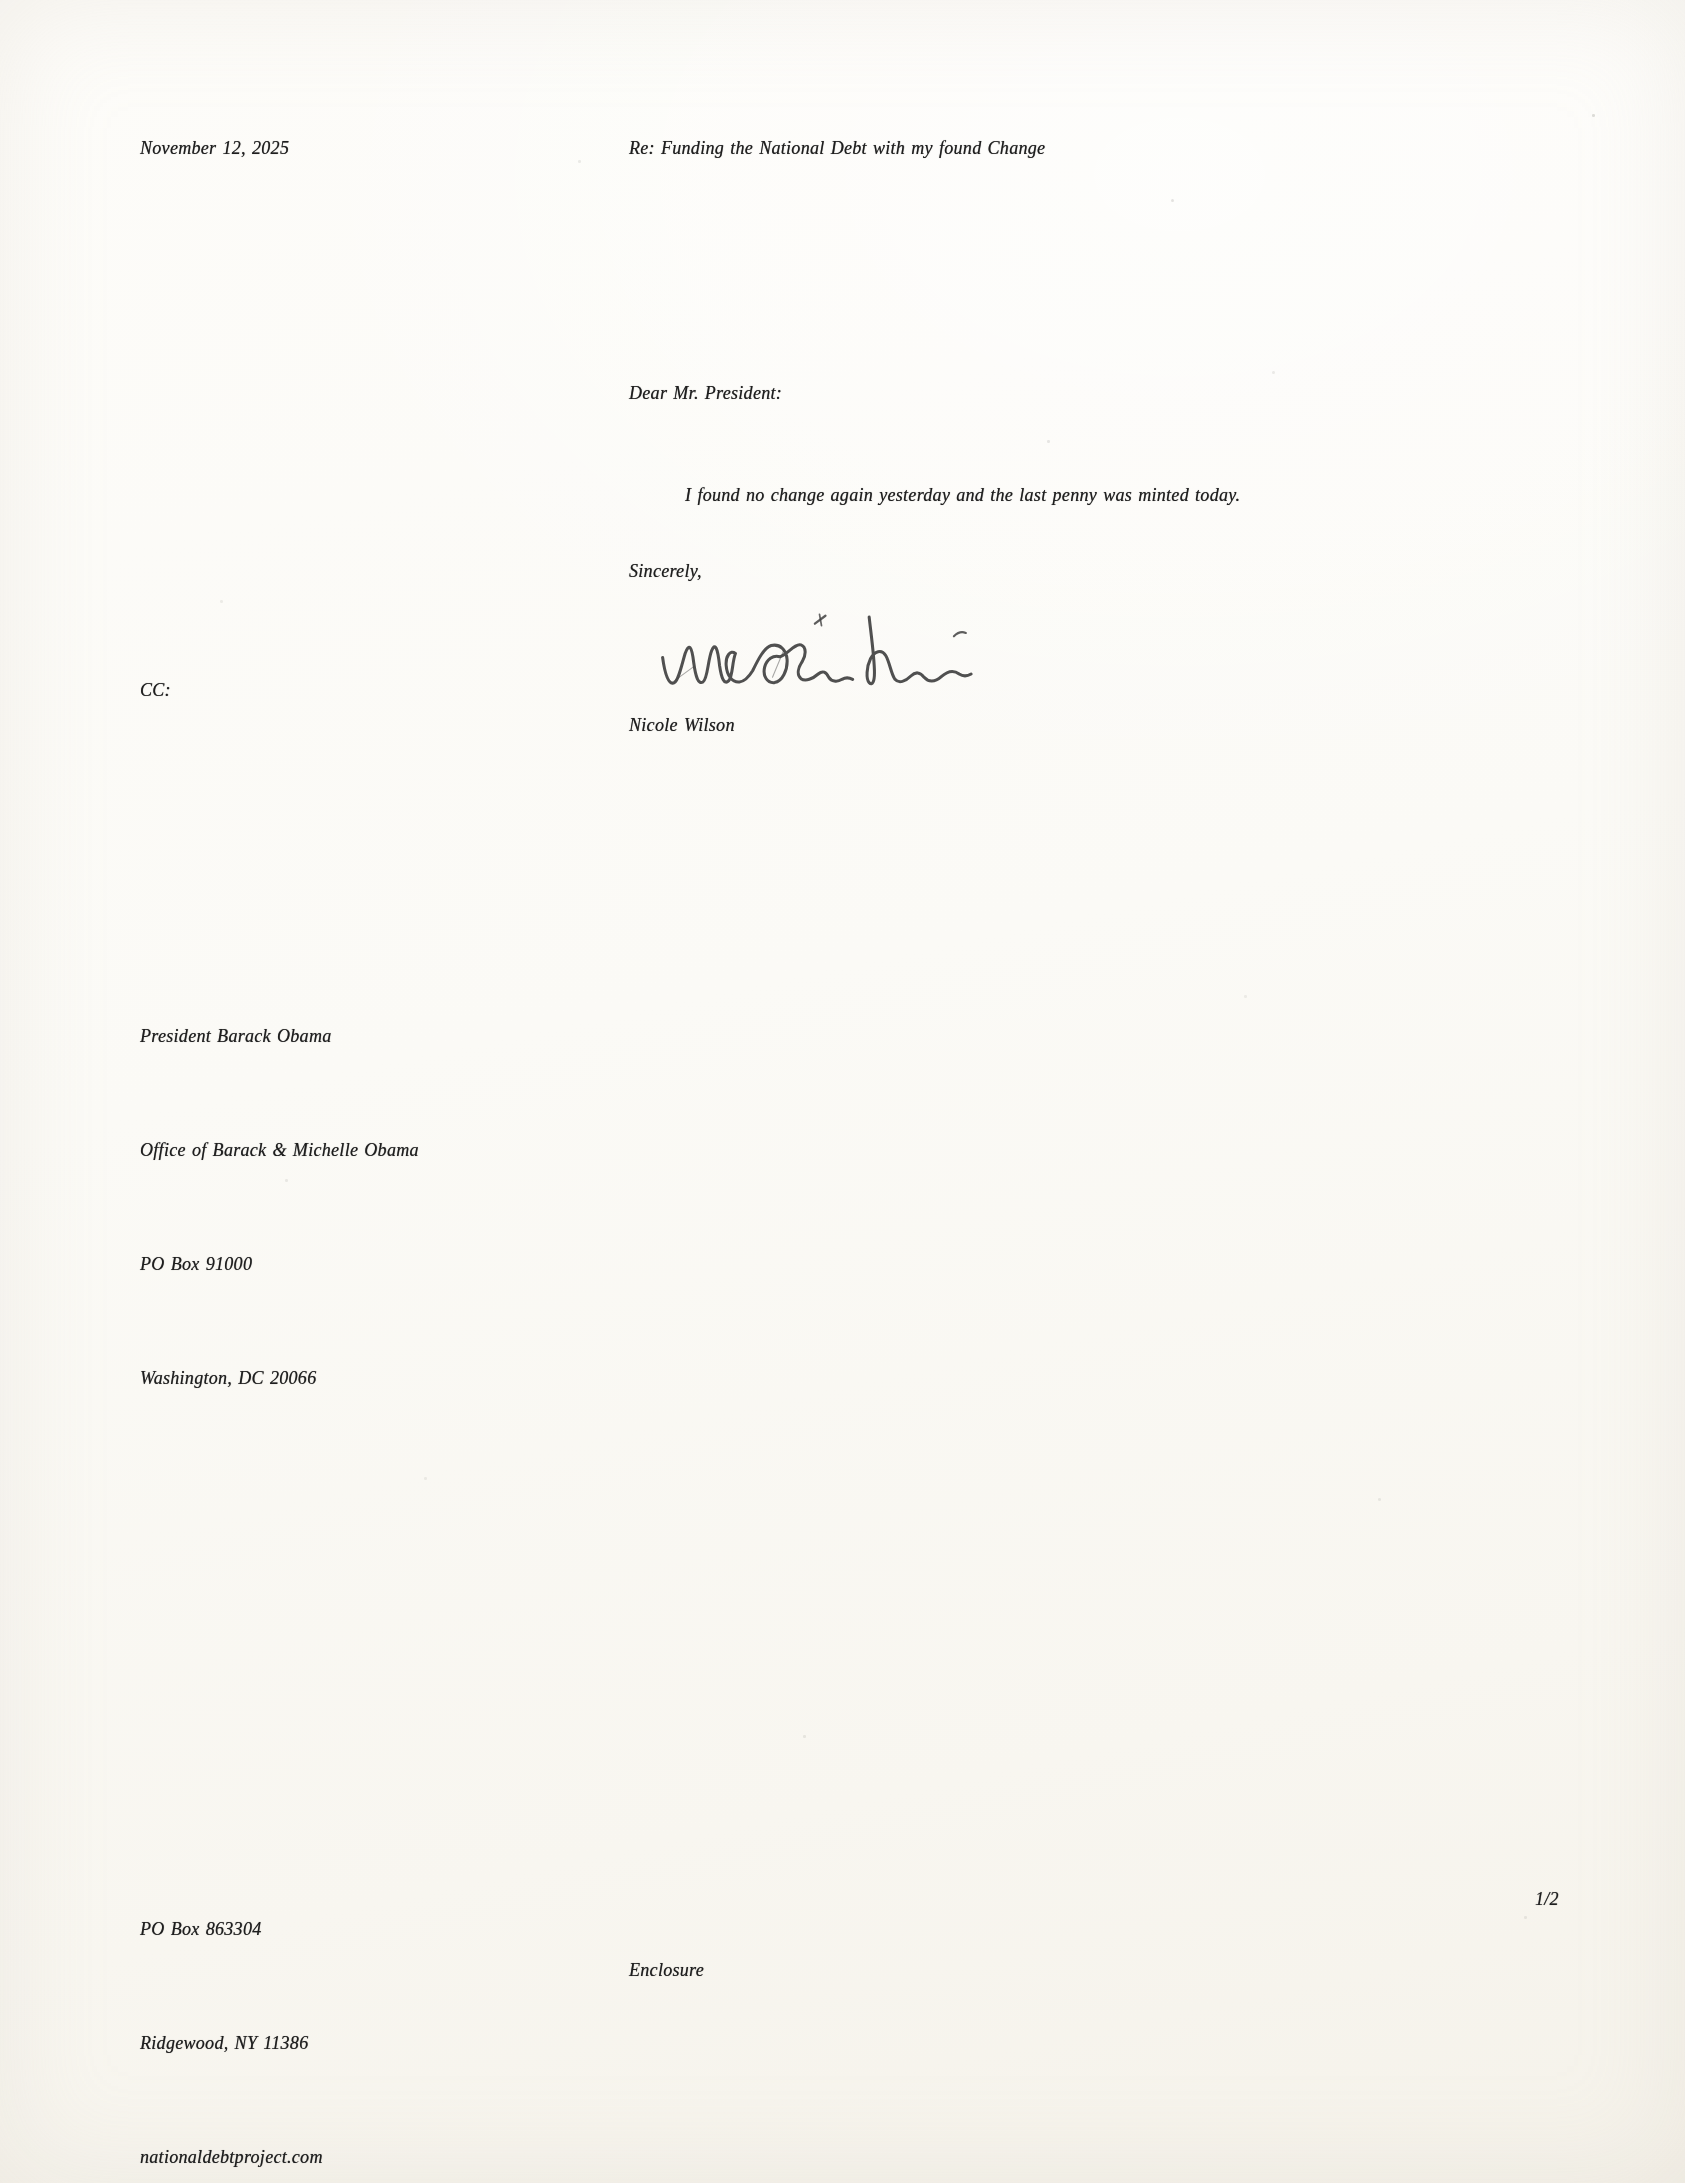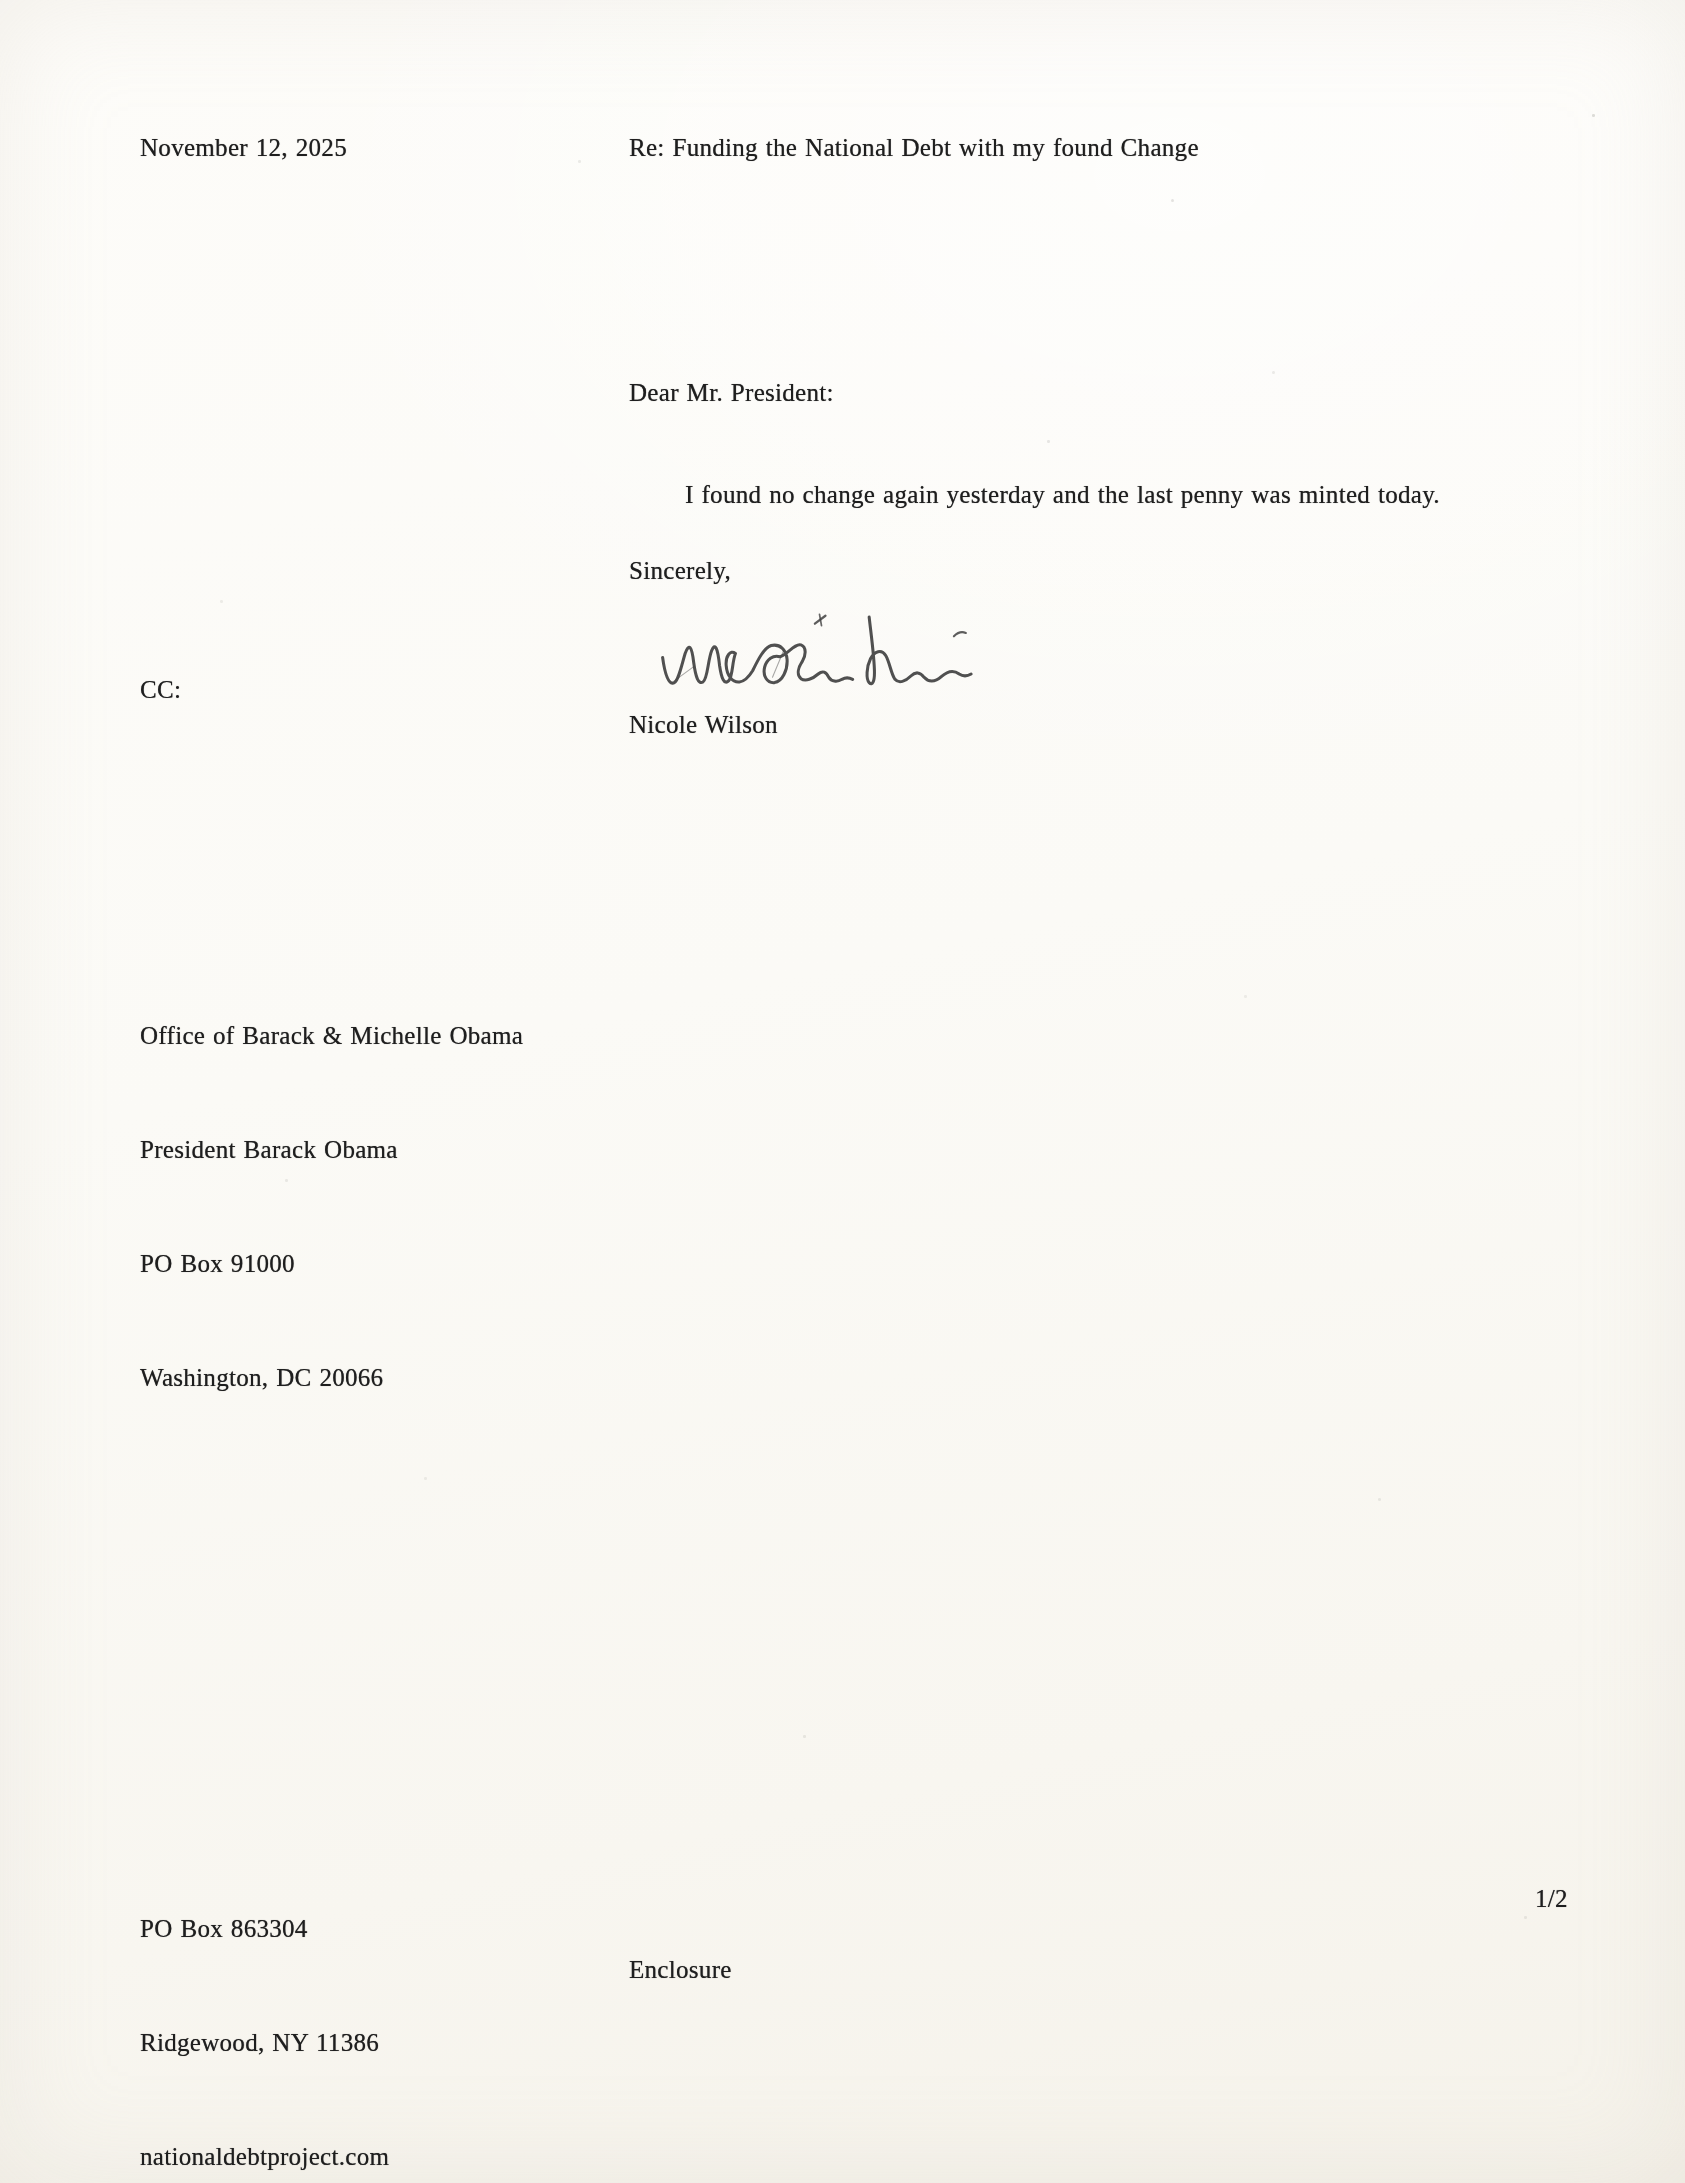--- a/index.html
+++ b/index.html
@@ -20,27 +20,28 @@
     height: 2183px;
     background:
       radial-gradient(ellipse 1590px 1060px at 70% 8%, rgba(255,255,255,0.55), rgba(255,255,255,0) 60%),
       linear-gradient(168deg, #fdfcf9 0%, #fbfaf6 45%, #f8f6f0 78%, #f5f2ea 100%);
     box-shadow: inset 0 0 106px rgba(203,197,180,0.22);
     font-family: "Liberation Serif", "DejaVu Serif", serif;
     color: #1e1e1e;
   }
   .txt {
     position: absolute;
-    font-size: 25px;
+    font-size: 18px;
     line-height: 38px;
     letter-spacing: 0.3px;
     word-spacing: 1.3px;
     white-space: pre;
     color: #1e1e1e;
     text-shadow: 0 0 0.8px rgba(35,35,35,0.55), 0.3px 0.3px 0.5px rgba(60,60,60,0.35);
+    font-style: italic;
   }
   .block .ln {
     white-space: pre;
   }
   .sig-svg {
     position: absolute;
     left: 656px;
     top: 608px;
     width: 331px;
     height: 87px;
@@ -117,22 +118,22 @@
     </g>
   </svg>
 
   <div class="txt" style="left:629px; top:706px;">Nicole Wilson</div>
 
 
   <div class="txt" style="left:140px; top:671px;">CC:</div>
 
 
   <div class="txt block" style="left:140px; top:941px;">
+    <div class="ln">President Barack Obama</div>
     <div class="ln">Office of Barack &amp; Michelle Obama</div>
-    <div class="ln">President Barack Obama</div>
     <div class="ln">PO Box 91000</div>
     <div class="ln">Washington, DC 20066</div>
   </div>
 
   <div class="txt block" style="left:140px; top:1834px;">
     <div class="ln">PO Box 863304</div>
     <div class="ln">Ridgewood, NY 11386</div>
     <div class="ln">nationaldebtproject.com</div>
     
   </div>

